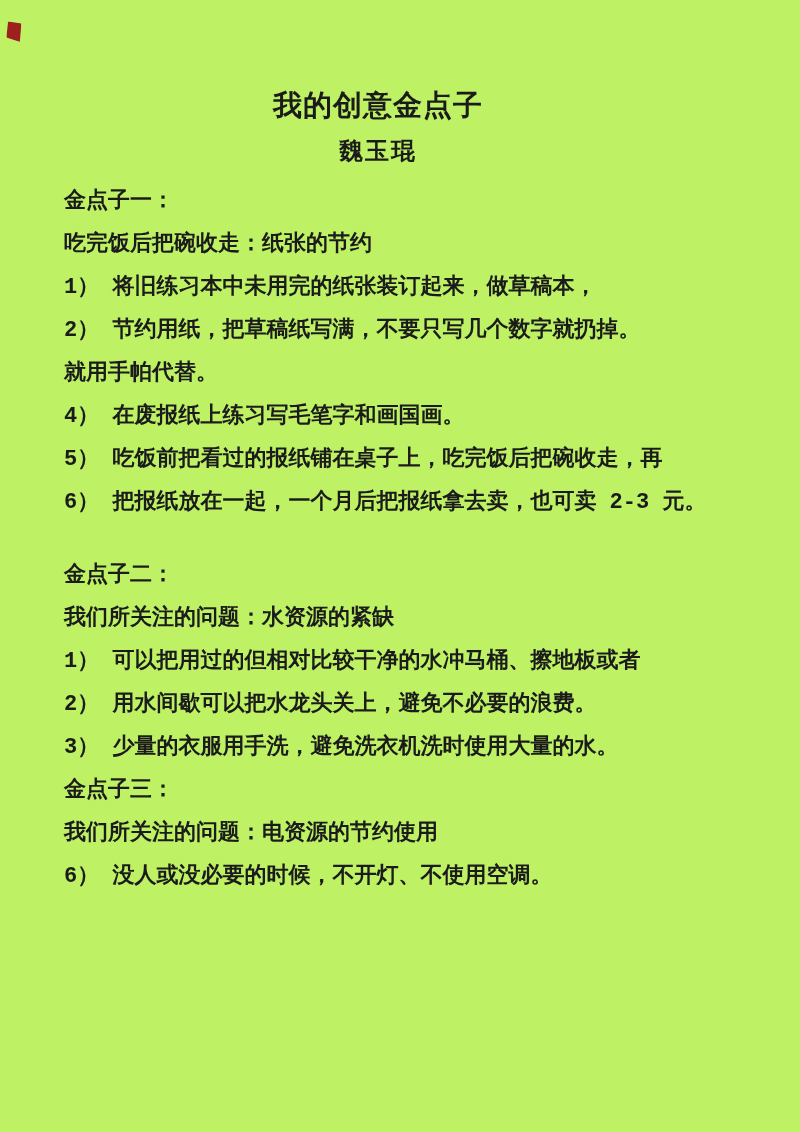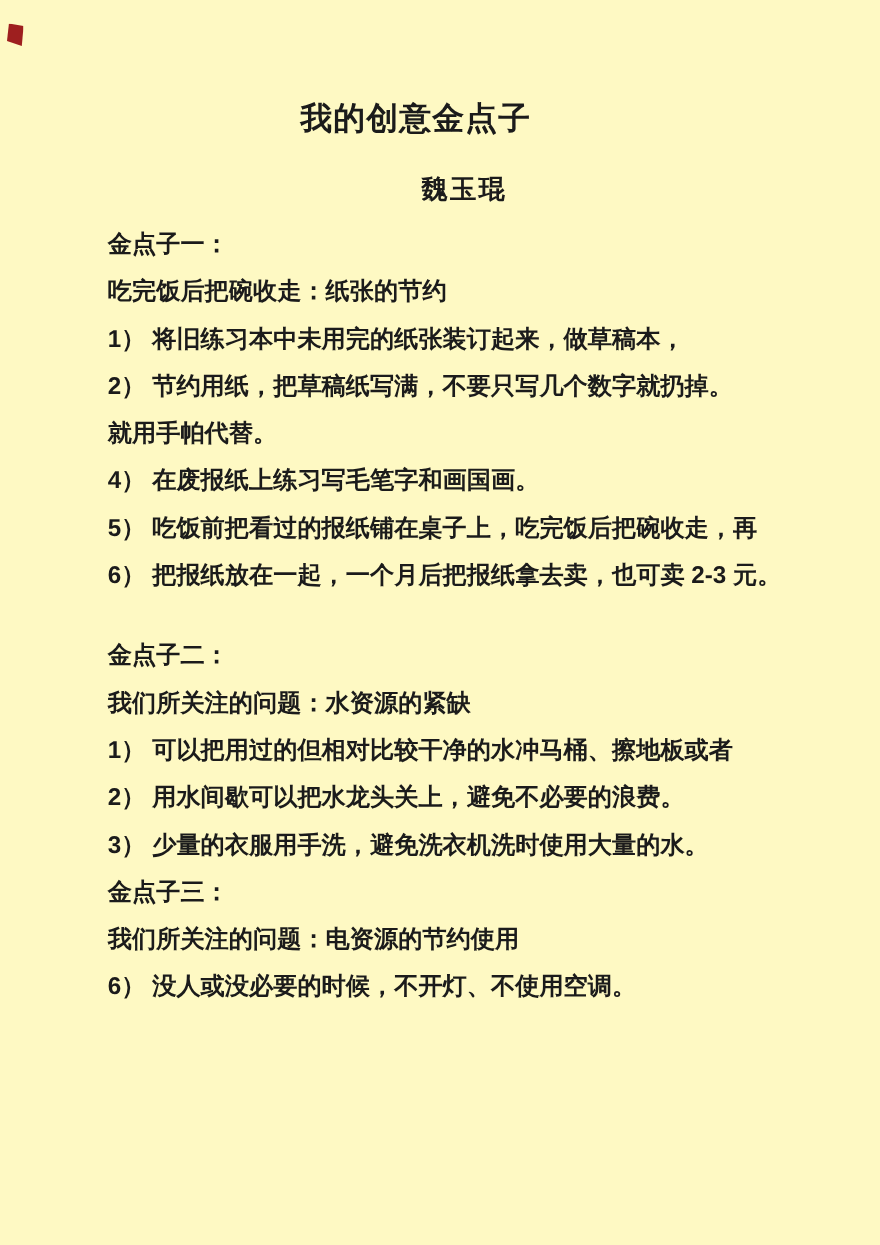--- a/index.html
+++ b/index.html
@@ -4,24 +4,24 @@
 <style>
   html, body {
     margin: 0;
     padding: 0;
     background: #ffffff;
   }
   .page {
     position: relative;
     width: 800px;
     height: 1132px;
-    background: #fef9c3;
+    background: #bef264;
     overflow: hidden;
     color: #1b1b1b;
-    font-family: Liberation Sans, sans-serif;
+    font-family: Liberation Mono, monospace;
   }
   .corner-mark {
     position: absolute;
     left: 6px;
     top: 21px;
     width: 16px;
     height: 22px;
     background: #9e1f1f;
     clip-path: polygon(18% 0%, 100% 14%, 82% 96%, 0% 72%);
     transform: rotate(-4deg);
@@ -30,32 +30,31 @@
     margin: 0;
     padding-top: 90px;
     width: 756px;
     text-align: center;
     font-size: 29px;
     line-height: 36px;
     font-weight: 700;
     letter-spacing: 1px;
   }
   .doc-author {
-    margin-top: 32px;
+    margin-top: 12px;
     width: 756px;
     text-align: center;
     font-size: 24px;
     line-height: 30px;
     font-weight: 700;
     letter-spacing: 2px;
-    padding-left: 44px;
   }
   .doc-body {
     margin-top: 12px;
-    padding-left: 98px;
+    padding-left: 64px;
     font-size: 22px;
     font-weight: 700;
     line-height: 43px;
   }
   .line {
     height: 43px;
     white-space: nowrap;
   }
   .gap {
     height: 30px;

